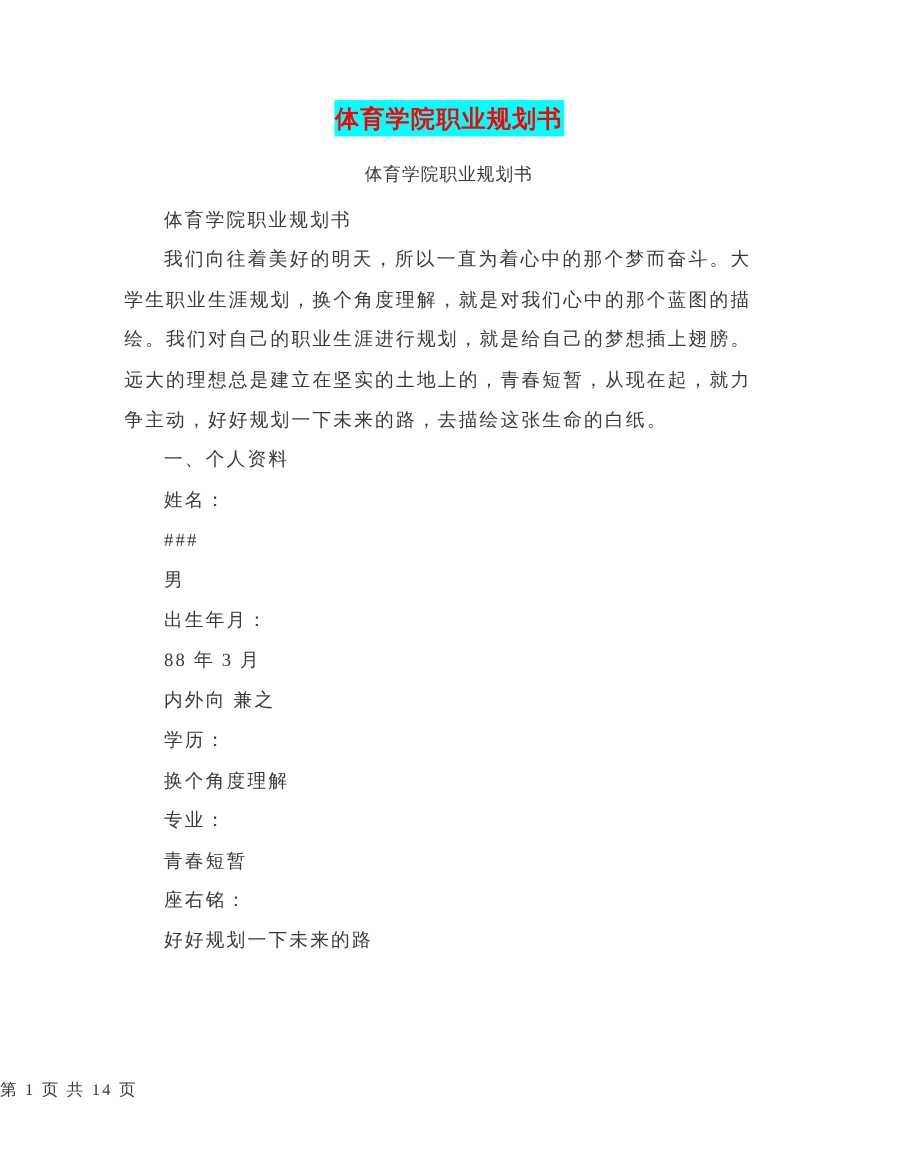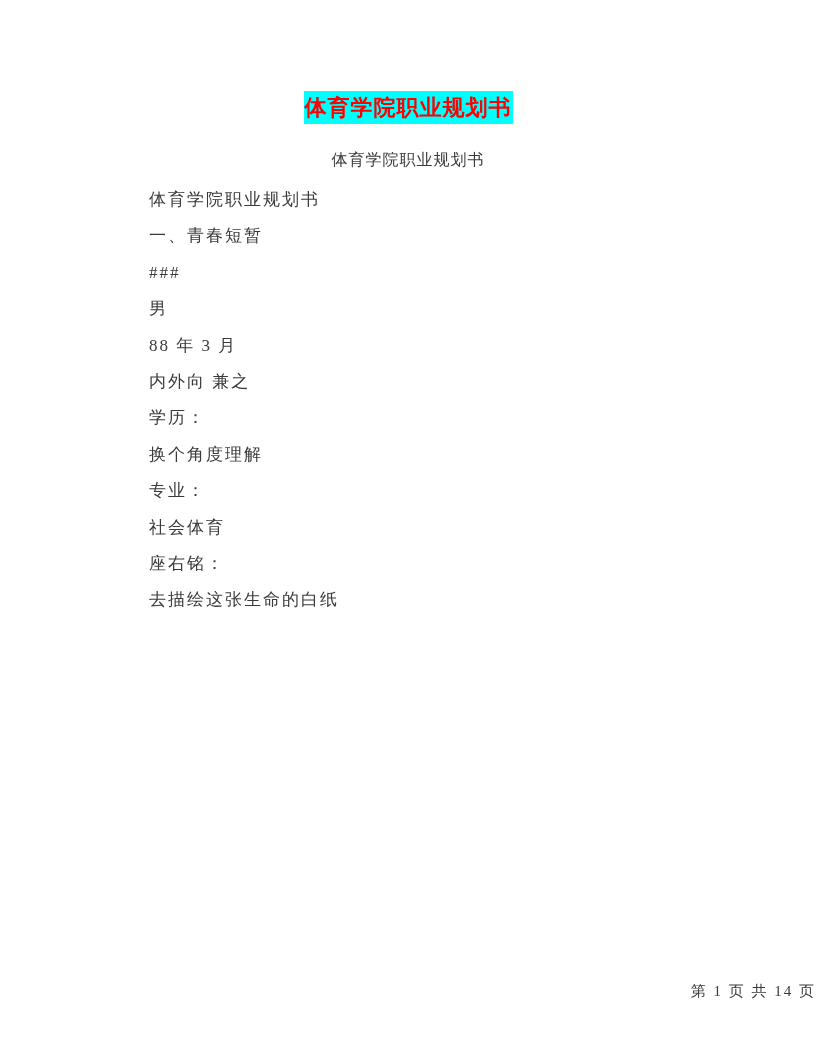--- a/index.html
+++ b/index.html
@@ -45,45 +45,48 @@
   }
   .para {
     margin: 0;
     text-indent: 36px;
   }
   .page-footer {
     position: absolute;
     top: 981px;
     left: 0;
     width: 100%;
-    text-align: right;
+    text-align: left;
     font-size: 15px;
     line-height: 20px;
     letter-spacing: 2px;
   }
 </style>
 </head>
 <body>
 
 <div class="page">
 
   <h1 class="doc-title"><span class="hl" style="color: rgb(255, 0, 0); background-color: rgb(0, 255, 255);">体育学院职业规划书</span></h1>
 
   <p class="doc-subtitle">体育学院职业规划书</p>
 
   <div class="doc-body">
       <p class="para">体育学院职业规划书</p>
-      <p class="para">一、青春短暂</p>
+      <p class="para">我们向往着美好的明天，所以一直为着心中的那个梦而奋斗。大学生职业生涯规划，换个角度理解，就是对我们心中的那个蓝图的描绘。我们对自己的职业生涯进行规划，就是给自己的梦想插上翅膀。远大的理想总是建立在坚实的土地上的，青春短暂，从现在起，就力争主动，好好规划一下未来的路，去描绘这张生命的白纸。</p>
+      <p class="para">一、个人资料</p>
+      <p class="para">姓名：</p>
       <p class="para">###</p>
       <p class="para">男</p>
+      <p class="para">出生年月：</p>
       <p class="para">88 年 3 月</p>
       <p class="para">内外向 兼之</p>
       <p class="para">学历：</p>
       <p class="para">换个角度理解</p>
       <p class="para">专业：</p>
-      <p class="para">社会体育</p>
+      <p class="para">青春短暂</p>
       <p class="para">座右铭：</p>
-      <p class="para">去描绘这张生命的白纸</p>
+      <p class="para">好好规划一下未来的路</p>
     </div>
 
   <div class="page-footer">第 1 页 共 14 页</div>
 
 </div>
 
 </body></html>

